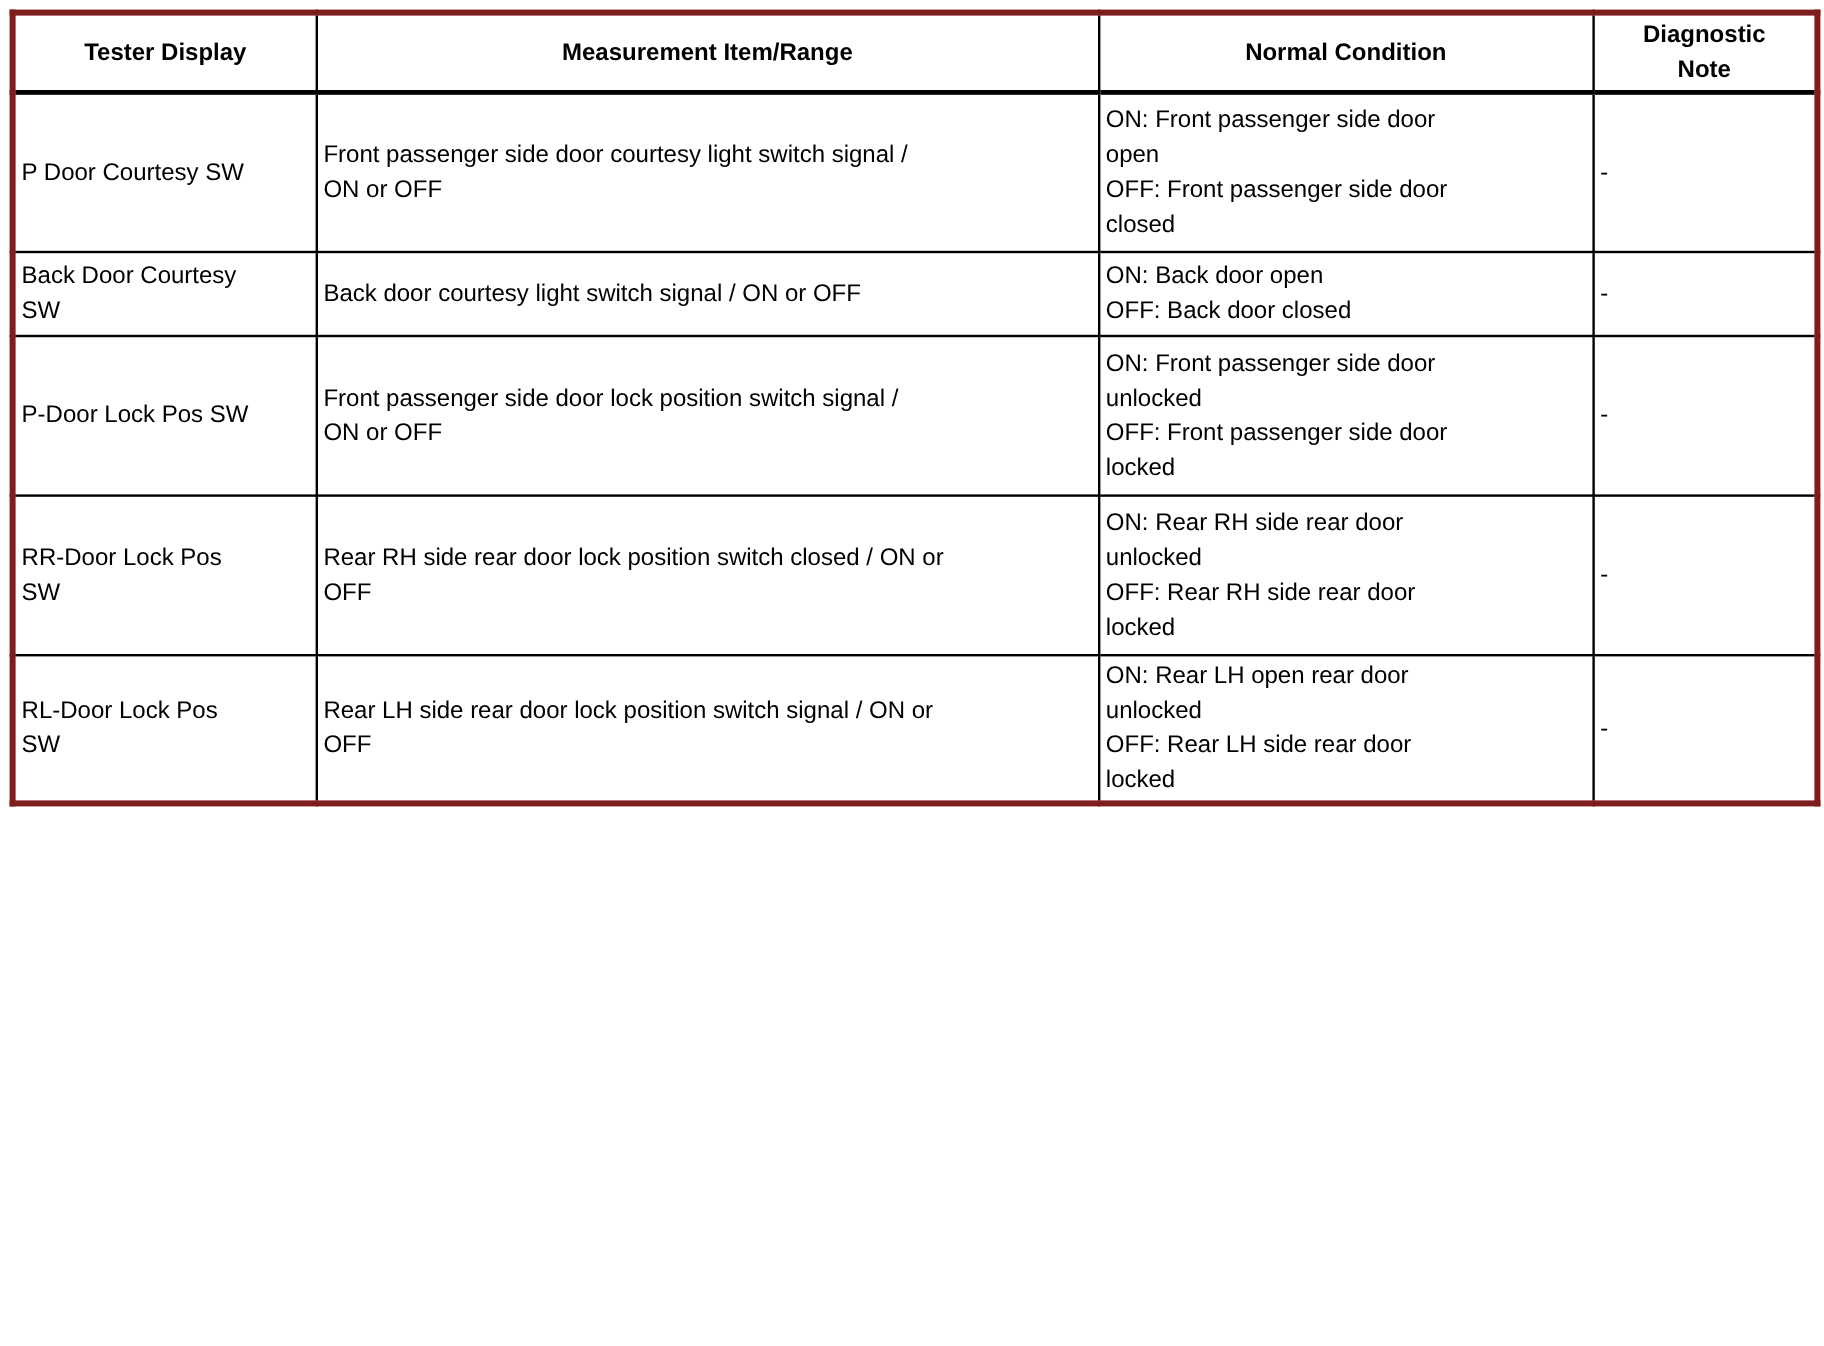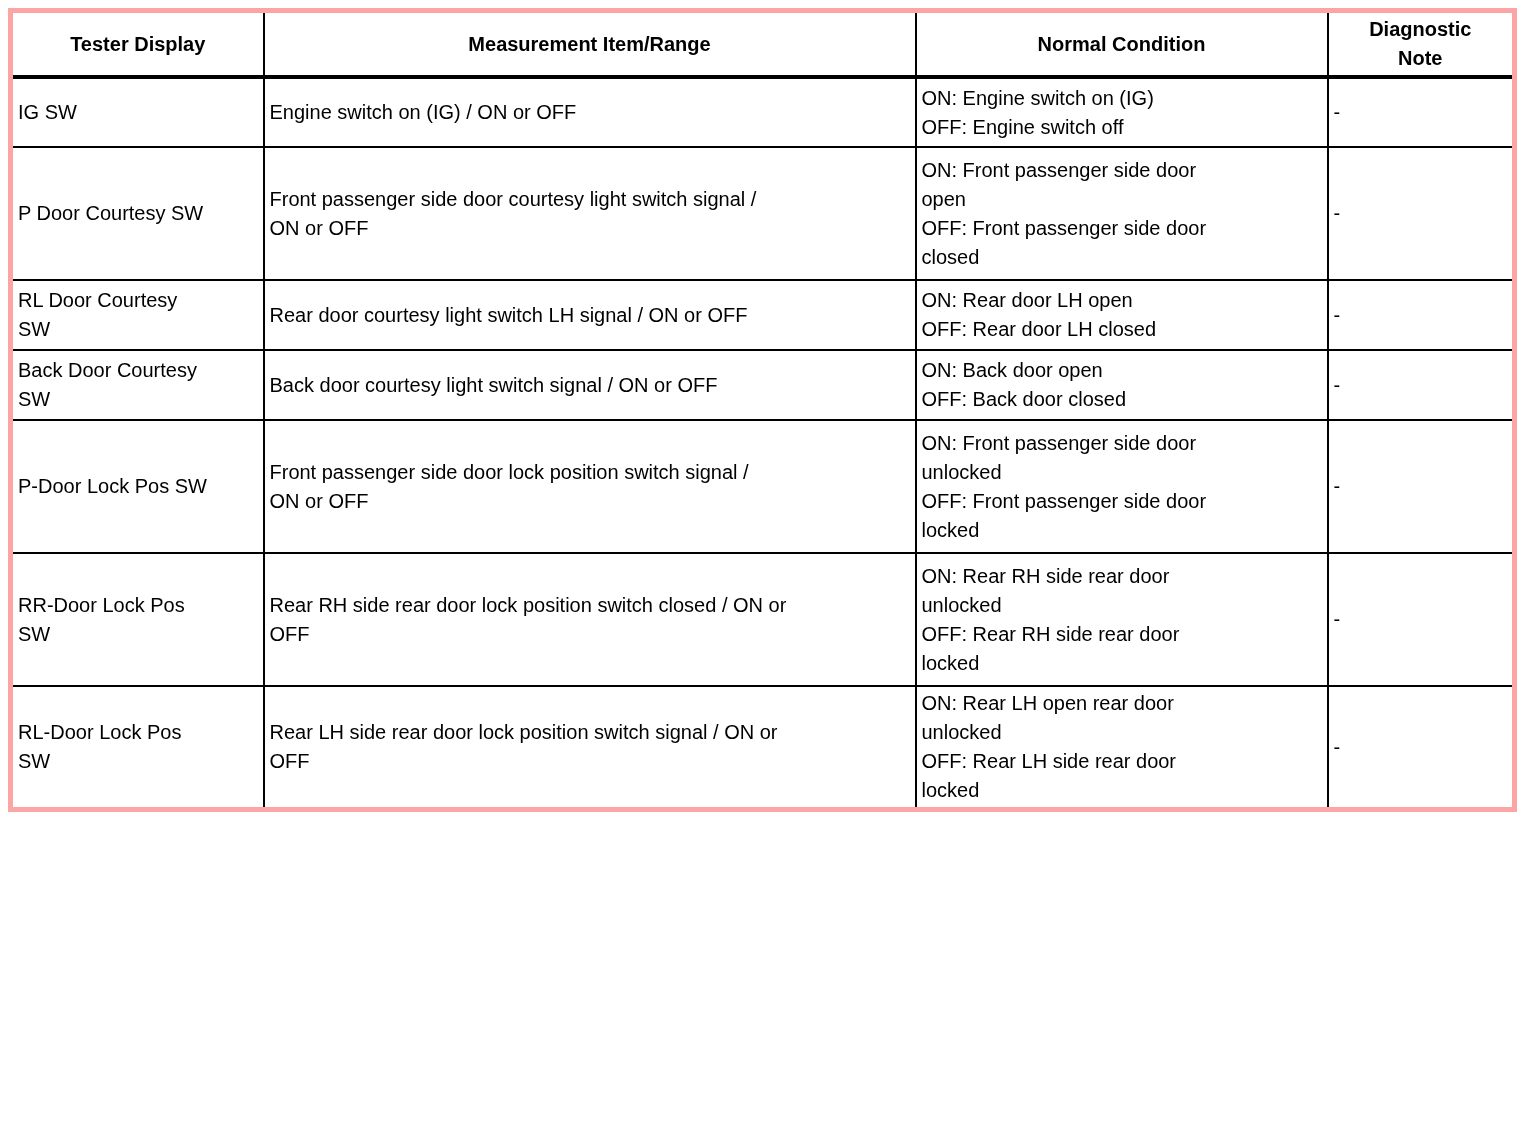--- a/index.html
+++ b/index.html
@@ -11,21 +11,21 @@
   }
   body {
     font-family: "Liberation Sans", "DejaVu Sans", sans-serif;
     color: #000000;
   }
   table.diag-table {
     margin: 8px 0 0 8px;
     width: 1504px;
     border-collapse: collapse;
     table-layout: fixed;
-    border: 5px solid #fca5a5;
+    border: 5px solid #7f1d1d;
   }
   col.c-tester  { width: 253px; }
   col.c-measure { width: 652px; }
   col.c-cond    { width: 412px; }
   col.c-note    { width: 187px; }
   th, td {
     border: 2px solid #000000;
     vertical-align: middle;
     font-size: 20px;
     line-height: 29px;
@@ -62,43 +62,28 @@
   <thead>
     <tr>
       <th>Tester Display</th>
       <th>Measurement Item/Range</th>
       <th>Normal Condition</th>
       <th>Diagnostic
 Note</th>
     </tr>
   </thead>
   <tbody>
-    <tr class="row-short">
-      <td>IG SW</td>
-      <td>Engine switch on (IG) / ON or OFF</td>
-      <td>ON: Engine switch on (IG)
-OFF: Engine switch off</td>
-      <td>-</td>
-    </tr>
     <tr class="row-tall">
       <td>P Door Courtesy SW</td>
       <td>Front passenger side door courtesy light switch signal /
 ON or OFF</td>
       <td>ON: Front passenger side door
 open
 OFF: Front passenger side door
 closed</td>
-      <td>-</td>
-    </tr>
-    <tr class="row-short">
-      <td>RL Door Courtesy
-SW</td>
-      <td>Rear door courtesy light switch LH signal / ON or OFF</td>
-      <td>ON: Rear door LH open
-OFF: Rear door LH closed</td>
       <td>-</td>
     </tr>
     <tr class="row-short">
       <td>Back Door Courtesy
 SW</td>
       <td>Back door courtesy light switch signal / ON or OFF</td>
       <td>ON: Back door open
 OFF: Back door closed</td>
       <td>-</td>
     </tr>

